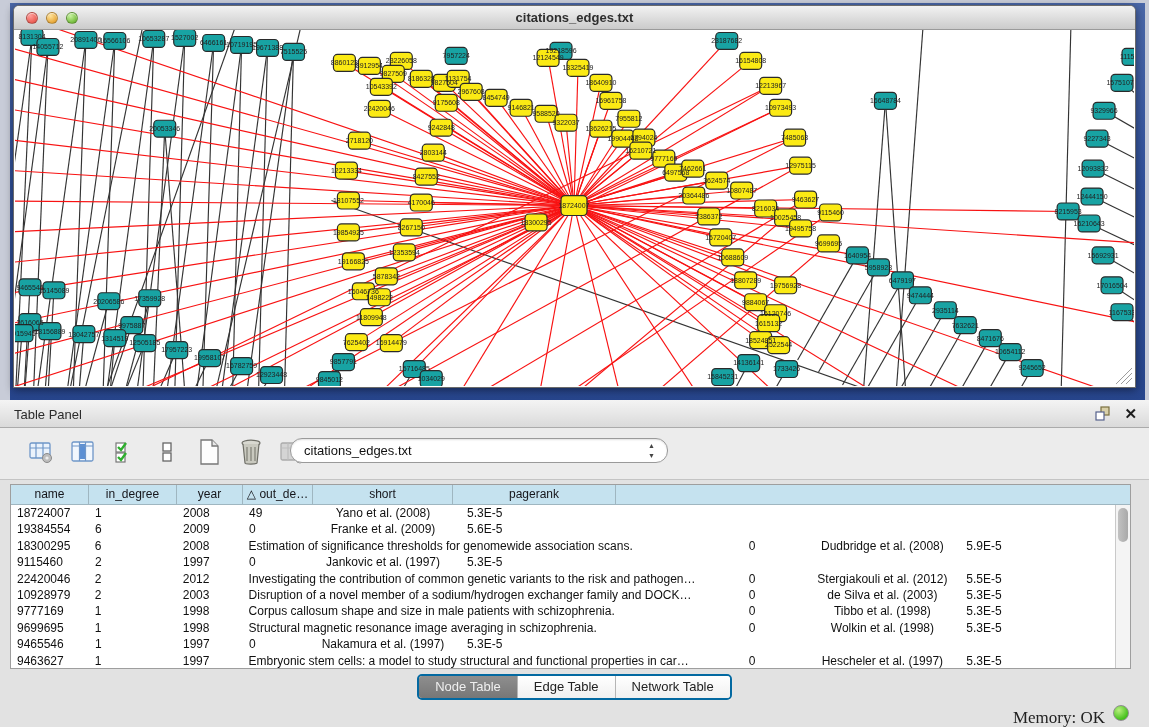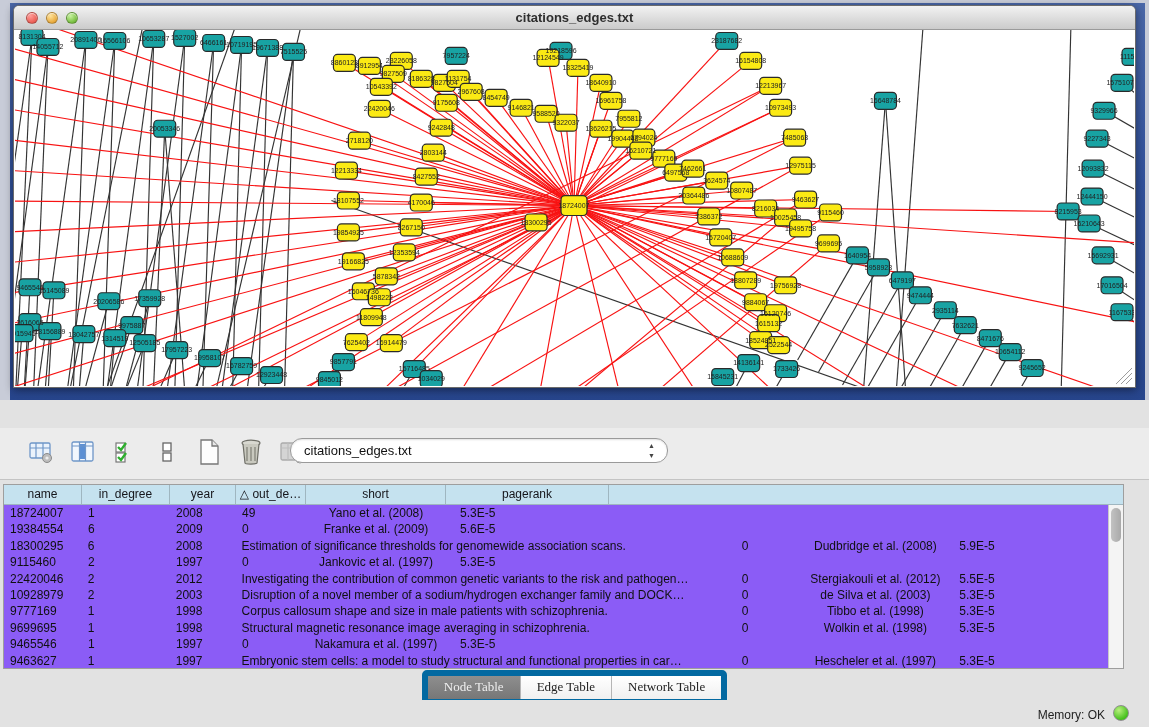--- a/index.html
+++ b/index.html
@@ -40,47 +40,47 @@
   .tb-icons { position:absolute; left:26px; top:8px; display:flex; align-items:center; gap:12px; }
   .tb-btn { width:30px; height:32px; display:flex; align-items:center; justify-content:center; }
   .fx { font-family:"DejaVu Serif", serif; font-style:italic; font-weight:bold;
         font-size:15px; color:#1a1a1a; }
   .combo { position:absolute; left:290px; top:10px; width:378px; height:25px; background:#fff;
     border:1px solid #9a9a9a; border-radius:12px; box-shadow:inset 0 1px 2px rgba(0,0,0,.12); }
   .combo-val { position:absolute; left:13px; top:4px; font-size:13px; color:#111; }
   .combo-arrows { position:absolute; right:12px; top:2px; font-size:7px; color:#444;
     line-height:10px; text-align:center; }
 
-  .grid { position:absolute; left:3px; top:84px; width:1121px; height:185px;
-    background:#8b5cf6; border:1px solid #9e9e9e; }
+  .grid { position:absolute; left:10px; top:84px; width:1121px; height:185px;
+    background:#ffffff; border:1px solid #9e9e9e; }
   .ghead { display:flex; height:20px; background:#C5E2EF; border-bottom:1px solid #9FB6C0; }
   .gh { font-size:12px; color:#15151a; text-align:center; line-height:19px;
     border-right:1px solid #9FB6C0; overflow:hidden; white-space:nowrap; }
   .gbody { position:absolute; left:0; top:20px; right:15px; bottom:0; overflow:hidden; }
   .trow { display:flex; height:16.4px; }
   .td { font-size:12px; color:#101010; line-height:16px; padding-left:6px;
         overflow:hidden; white-space:nowrap; }
   .td.center { text-align:center; padding-left:0; }
   .td.pad14 { padding-left:14px; }
   .vscroll { position:absolute; right:0; top:20px; bottom:0; width:15px;
     background:#F4F4F4; border-left:1px solid #C9C9C9; }
   .vthumb { position:absolute; left:2px; top:3px; width:10px; height:34px;
     background:linear-gradient(90deg,#C2C2C2,#A9A9A9); border-radius:6px; }
 
   .tabs-bar { position:absolute; left:0; top:272px; right:0; height:30px;
     display:flex; justify-content:center; align-items:center; }
-  .seg { display:flex; border:6px solid #0369a1; border-radius:5px; overflow:hidden;
-    box-shadow:0 1px 1px rgba(255,255,255,.7);font-family:Liberation Serif, serif; }
+  .seg { display:flex; border:2px solid #0369a1; border-radius:5px; overflow:hidden;
+    box-shadow:0 1px 1px rgba(255,255,255,.7); }
   .seg-btn { font-size:13px; padding:3px 16px 4px 16px; background:linear-gradient(#FFFFFF,#F0F0F0);
     color:#222; border-right:1px solid #B5B5B5; cursor:default; }
   .seg-btn:last-child { border-right:none; }
   .seg-btn.sel { background:linear-gradient(#8E8E8E,#777777); color:#EFEFEF; }
 
   .status-bar { position:absolute; left:0; bottom:0; right:0; height:27px; background:#E2E2E2; }
-  .mem-label { position:absolute; right:44px; top:8px; font-size:12px; color:#222; }
+  .mem-label { position:absolute; right:44px; top:8px; font-size:17px; color:#222;font-family:Liberation Serif, serif; }
   .mem-dot { position:absolute; right:20px; top:5px; width:16px; height:16px; border-radius:50%;
     border:1px solid #8e8e8e; background:radial-gradient(circle at 35% 30%,#B9F07E,#46C11D 70%); }
 </style>
 </head>
 <body>
 
 <div class="desktop">
   <div class="desktop-inner"></div>
   <div class="net-window">
     <div class="titlebar">
@@ -531,20 +531,30 @@
             <line x1="1116" y1="384" x2="1132" y2="368"></line>
             <line x1="1121" y1="384" x2="1132" y2="373"></line>
             <line x1="1126" y1="384" x2="1132" y2="378"></line>
           </g>
         </svg>
     </div>
   </div>
 </div>
 
 <div class="table-panel">
+  <div class="panel-header">
+    <span class="panel-title">Table Panel</span>
+    <span class="ph-icons">
+      <svg width="18" height="18" viewBox="0 0 18 18">
+        <rect x="7" y="2" width="8" height="8" fill="#D8CFA8" stroke="#7a6f3f" stroke-width="1.2"></rect>
+        <rect x="2" y="7" width="8" height="8" fill="#ffffff" stroke="#55618C" stroke-width="1.2"></rect>
+      </svg>
+      <span class="close-x">✕</span>
+    </span>
+  </div>
 
   <div class="panel-toolbar">
     <div class="tb-icons" id="tb-icons">
         <div class="tb-btn">
           <svg width="26" height="26" viewBox="0 0 26 26">
             <rect x="2" y="4" width="20" height="15" rx="1.5" fill="#EAF2FB" stroke="#6E96C8" stroke-width="1.3"></rect>
             <path d="M2 9h20M8 4v15M15 4v15" stroke="#6E96C8" stroke-width="1.2"></path>
             <circle cx="19" cy="19" r="4.5" fill="#BDBDBD" stroke="#8a8a8a"></circle>
             <circle cx="19" cy="19" r="1.6" fill="#EDEDED"></circle>
           </svg>

